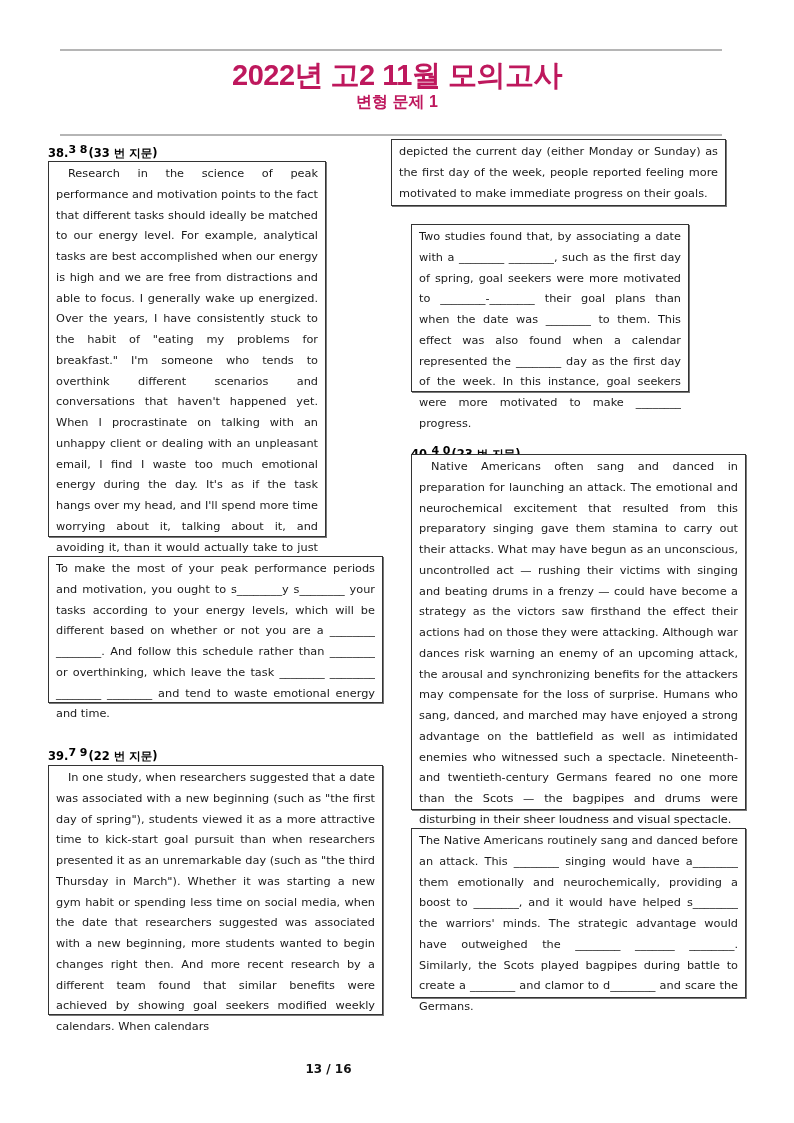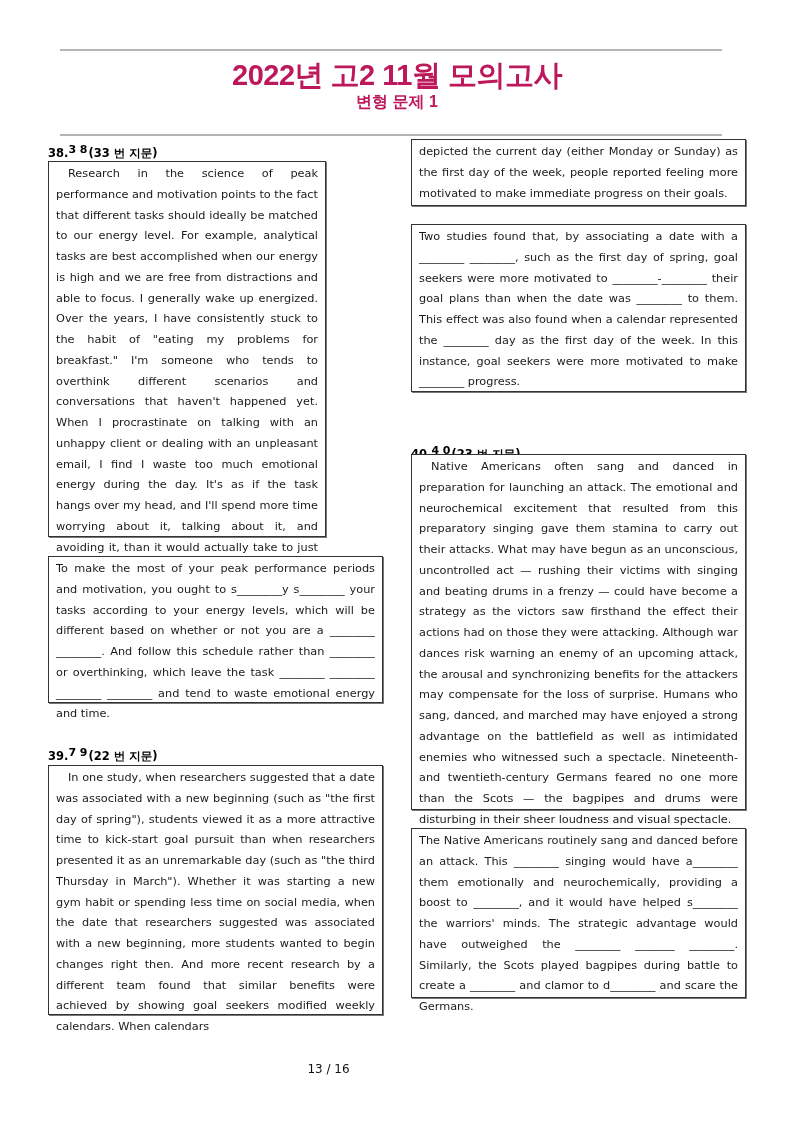--- a/index.html
+++ b/index.html
@@ -10,21 +10,21 @@
            font-family: "Liberation Sans", "DejaVu Sans", sans-serif; font-weight: bold; color: #be185d; }
   .title.main { top: 56px; font-size: 29px; letter-spacing: -0.5px; }
   .title.sub { top: 92px; font-size: 16px; }
   .qhead { position: absolute; font-size: 11.5px; font-weight: bold; color: #000; }
   .qhead sup { font-size: 11px; vertical-align: 4px; margin-right: 1px; }
   .box { position: absolute; border: 1px solid #333; box-shadow: 1px 1px 0 #777;
          padding: 2px 7px 0 7px; box-sizing: border-box; background: #fff; }
   .box p { margin: 0; font-size: 11.3px; line-height: 20.75px; text-align: justify; color: #1a1a1a; }
   .box p.indent { text-indent: 12px; }
   .pager { position: absolute; top: 1062px; left: 0; width: 657px; text-align: center;
-           font-size: 12px; font-weight: normal; color: #111; }
+           font-size: 12px; font-weight: bold; color: #111; }
 </style>
 </head>
 <body>
 
 <div class="rule" style="top:49px;"></div>
 <div class="title main">2022년 고2 11월 모의고사</div>
 <div class="title sub">변형 문제 1</div>
 <div class="rule" style="top:134px;"></div>
 
 <div class="qhead" style="left:48px; top:143px;">
@@ -36,24 +36,24 @@
 <div class="box" style="left:48px; top:556px; width:335px; height:147px;">
   <p>To make the most of your peak performance periods and motivation, you ought to s________y s________ your tasks according to your energy levels, which will be different based on whether or not you are a ________ ________. And follow this schedule rather than ________ or overthinking, which leave the task ________ ________ ________ ________ and tend to waste emotional energy and time.</p>
 </div>
 
 <div class="qhead" style="left:48px; top:746px;">
   <span>39.</span><sup>7 9</sup><span>(22 번  지문)</span>
 </div>
 <div class="box" style="left:48px; top:765px; width:335px; height:250px;">
   <p class="indent">In one study, when researchers suggested that a date was associated with a new beginning (such as "the first day of spring"), students viewed it as a more attractive time to kick-start goal pursuit than when researchers presented it as an unremarkable day (such as "the third Thursday in March"). Whether it was starting a new gym habit or spending less time on social media, when the date that researchers suggested was associated with a new beginning, more students wanted to begin changes right then. And more recent research by a different team found that similar benefits were achieved by showing goal seekers modified weekly calendars. When calendars</p>
 </div>
-<div class="box" style="left:411px; top:139px; width:335px; height:67px;">
+<div class="box" style="left:391px; top:139px; width:335px; height:67px;">
   <p>depicted the current day (either Monday or Sunday) as the first day of the week, people reported feeling more motivated to make immediate progress on their goals.</p>
 </div>
-<div class="box" style="left:411px; top:224px; width:335px; height:168px;">
+<div class="box" style="left:411px; top:224px; width:278px; height:168px;">
   <p>Two studies found that, by associating a date with a ________ ________, such as the first day of spring, goal seekers were more motivated to ________-________ their goal plans than when the date was ________ to them. This effect was also found when a calendar represented the ________ day as the first day of the week. In this instance, goal seekers were more motivated to make ________ progress.</p>
 </div>
 
 <div class="qhead" style="left:411px; top:444px;">
   <span>40.</span><sup>4 0</sup><span>(23 번  지문)</span>
 </div>
 <div class="box" style="left:411px; top:454px; width:335px; height:356px;">
   <p class="indent">Native Americans often sang and danced in preparation for launching an attack. The emotional and neurochemical excitement that resulted from this preparatory singing gave them stamina to carry out their attacks. What may have begun as an unconscious, uncontrolled act — rushing their victims with singing and beating drums in a frenzy — could have become a strategy as the victors saw firsthand the effect their actions had on those they were attacking. Although war dances risk warning an enemy of an upcoming attack, the arousal and synchronizing benefits for the attackers may compensate for the loss of surprise. Humans who sang, danced, and marched may have enjoyed a strong advantage on the battlefield as well as intimidated enemies who witnessed such a spectacle. Nineteenth-and twentieth-century Germans feared no one more than the Scots — the bagpipes and drums were disturbing in their sheer loudness and visual spectacle.</p>
 </div>
 <div class="box" style="left:411px; top:828px; width:335px; height:170px;">

